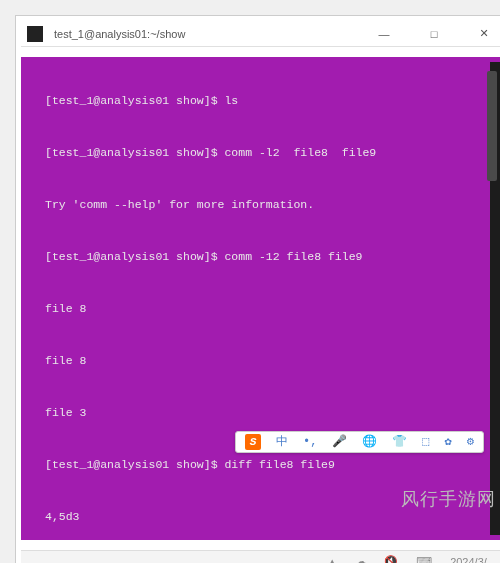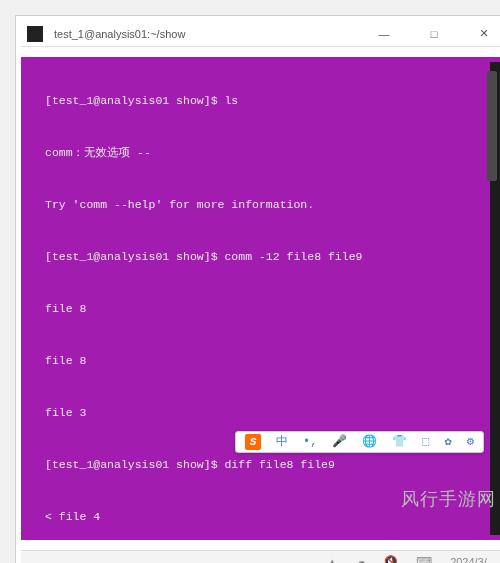--- a/index.html
+++ b/index.html
@@ -129,27 +129,28 @@
     <span class="icon-app"></span>
     <span class="title-text">test_1@analysis01:~/show</span>
     <span class="spacer"></span>
     <div class="win-btn">—</div>
     <div class="win-btn">□</div>
     <div class="win-btn">✕</div>
   </div>
 
   <div class="terminal">
     <span class="line">[test_1@analysis01 show]$ ls</span>
-    <span class="line">comm：无效选项 --</span>
+    <span class="line">[test_1@analysis01 show]$ comm -l2  file8  file9</span>
     <span class="line">Try 'comm --help' for more information.</span>
     <span class="line">[test_1@analysis01 show]$ comm -12 file8 file9</span>
     <span class="line">file 8</span>
     <span class="line">file 8</span>
     <span class="line">file 3</span>
     <span class="line">[test_1@analysis01 show]$ diff file8 file9</span>
+    <span class="line">4,5d3</span>
     <span class="line">&lt; file 4</span>
     
     
     
     
     
     
     
     
     

